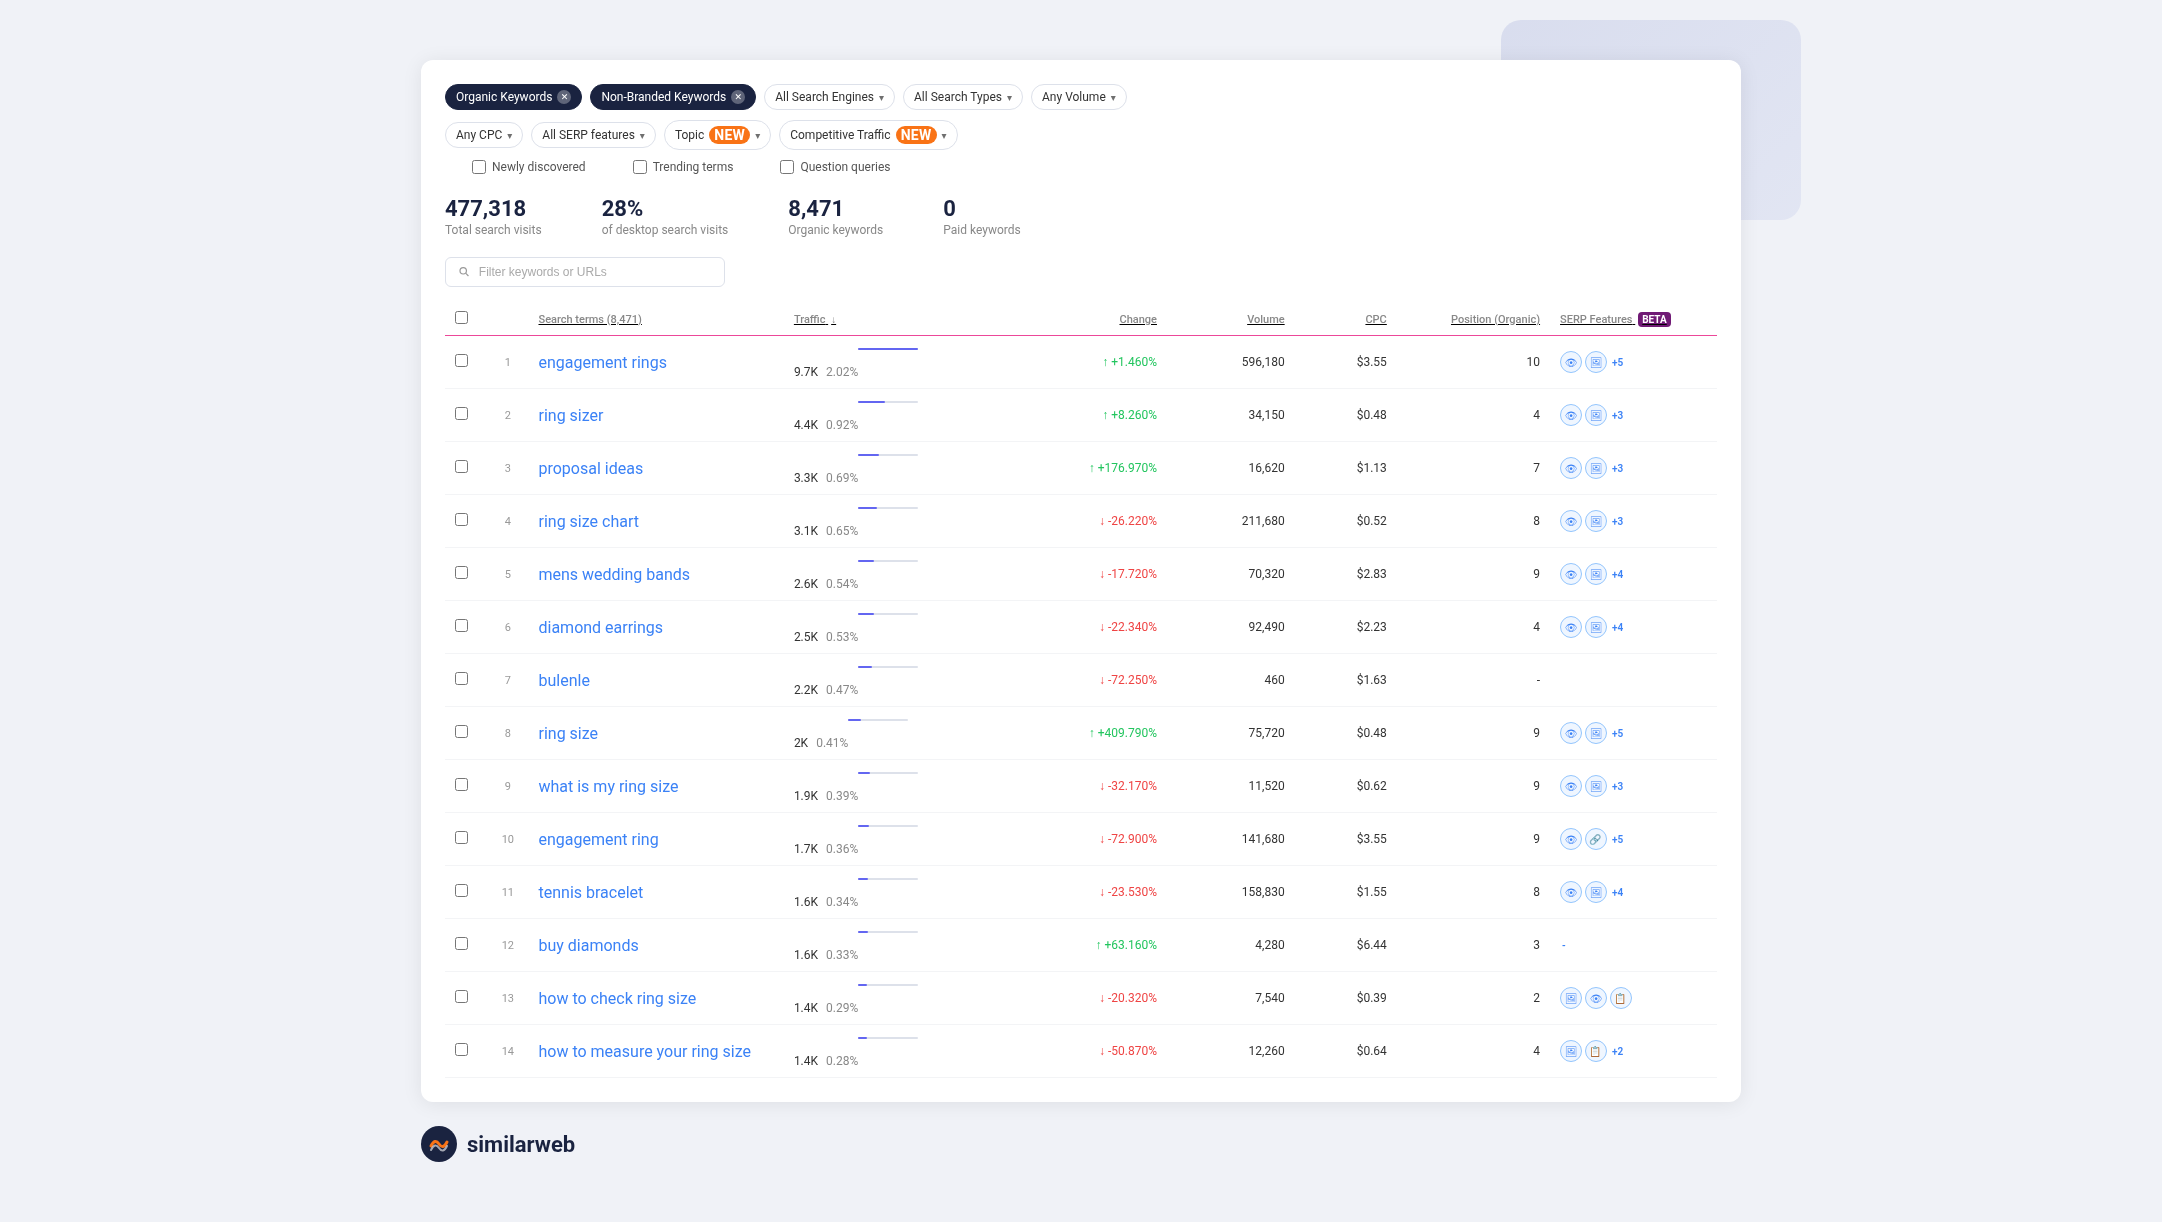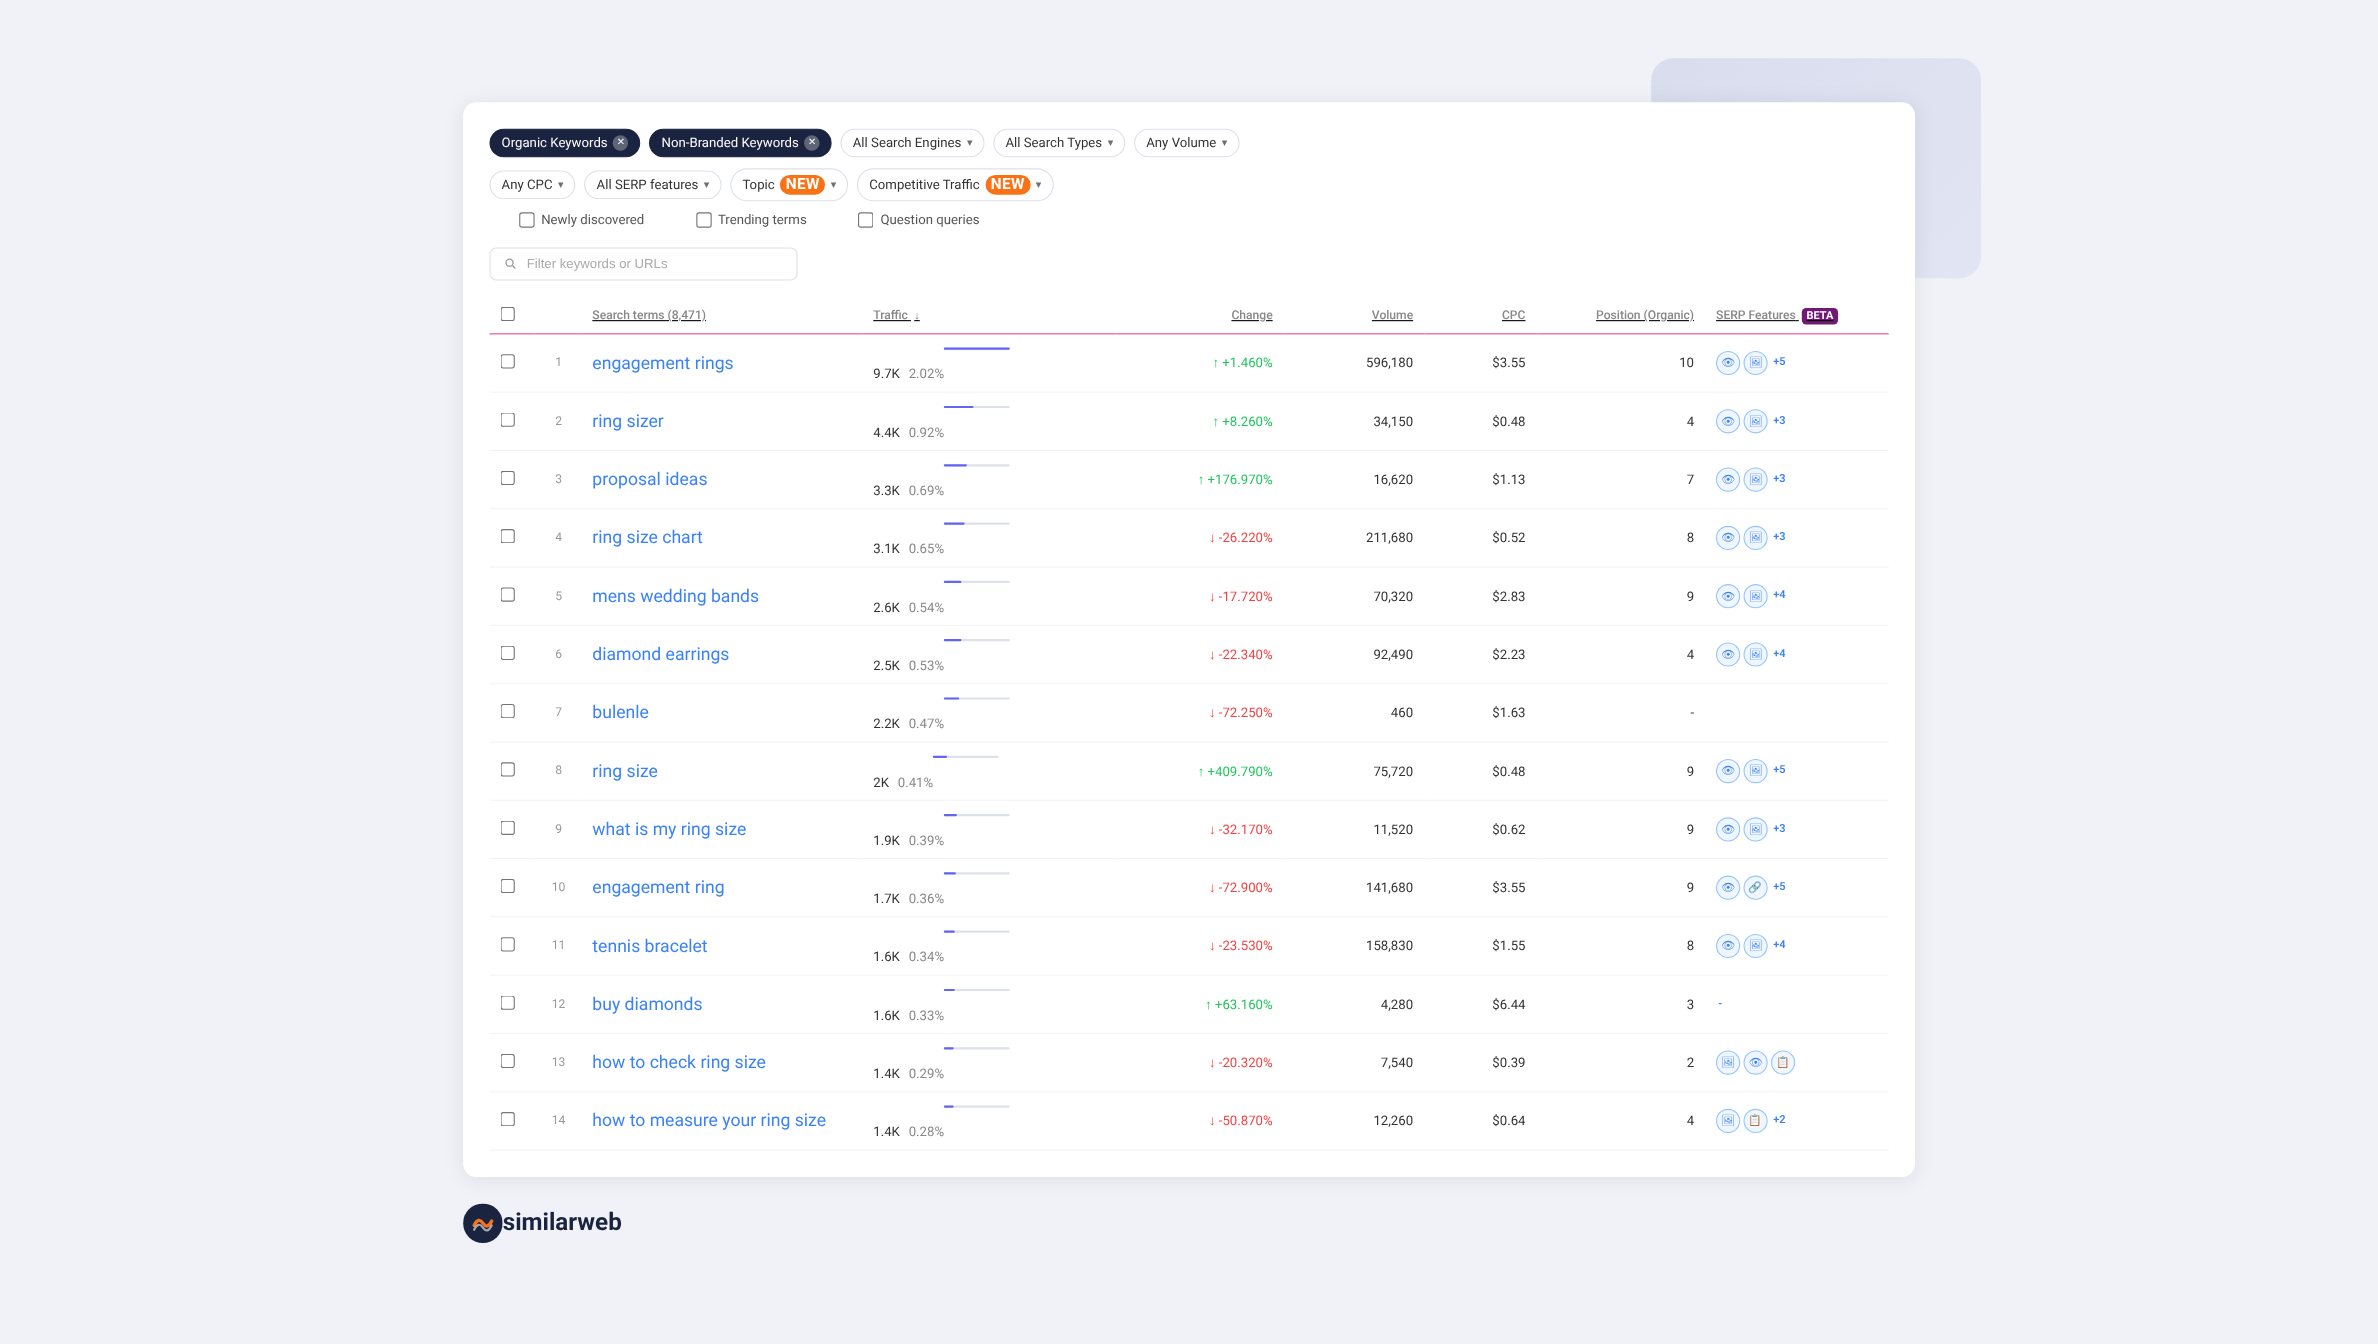--- a/index.html
+++ b/index.html
@@ -245,20 +245,21 @@
     .col-volume { width: 100px; }
     .col-cpc { width: 80px; }
     .col-position { width: 120px; }
     .col-serp { width: 130px; }
     .traffic-cell { display: flex; }
     .traffic-top { display: flex; align-items: baseline; gap: 8px; }
     
     .logo-section {
       display: flex;
       align-items: center;
+      gap: 10px;
       margin-top: 24px;
     }
     .logo-icon {
       width: 36px;
       height: 36px;
     }
     .logo-text {
       font-size: 22px;
       font-weight: 700;
       color: #1a2340;
@@ -335,20 +336,38 @@
       <label class="checkbox-label">
         <input type="checkbox" style="">
         <span>Trending terms</span>
       </label>
       <label class="checkbox-label">
         <input type="checkbox" style="">
         <span>Question queries</span>
       </label>
     </div>
 
+    <div class="stats-row">
+      <div class="stat-item">
+        <div class="stat-value">477,318</div>
+        <div class="stat-label">Total search visits</div>
+      </div>
+      <div class="stat-item">
+        <div class="stat-value">28%</div>
+        <div class="stat-label">of desktop search visits</div>
+      </div>
+      <div class="stat-item">
+        <div class="stat-value">8,471</div>
+        <div class="stat-label">Organic keywords</div>
+      </div>
+      <div class="stat-item">
+        <div class="stat-value">0</div>
+        <div class="stat-label">Paid keywords</div>
+      </div>
+    </div>
 
     <div class="search-container">
       <svg class="search-icon-svg" viewBox="0 0 16 16" fill="none" stroke="#999" stroke-width="1.5">
         <circle cx="6.5" cy="6.5" r="4"></circle>
         <line x1="9.8" y1="9.8" x2="13" y2="13"></line>
       </svg>
       <input class="search-input" type="text" placeholder="Filter keywords or URLs" style="">
     </div>
 
     <table class="data-table">

